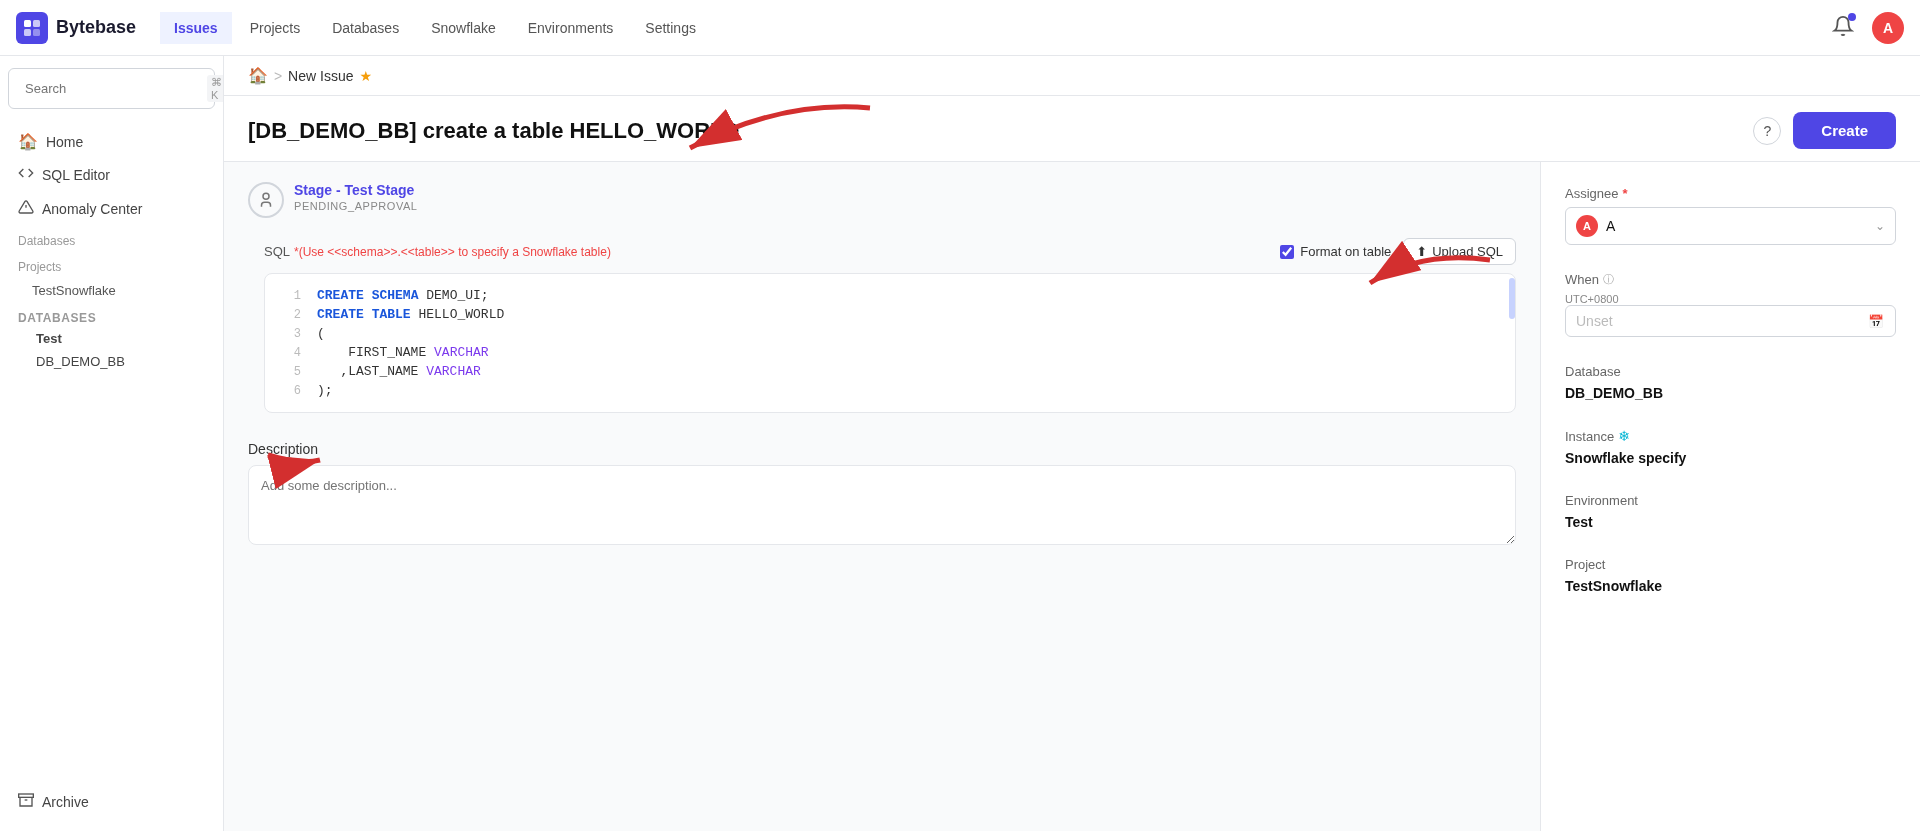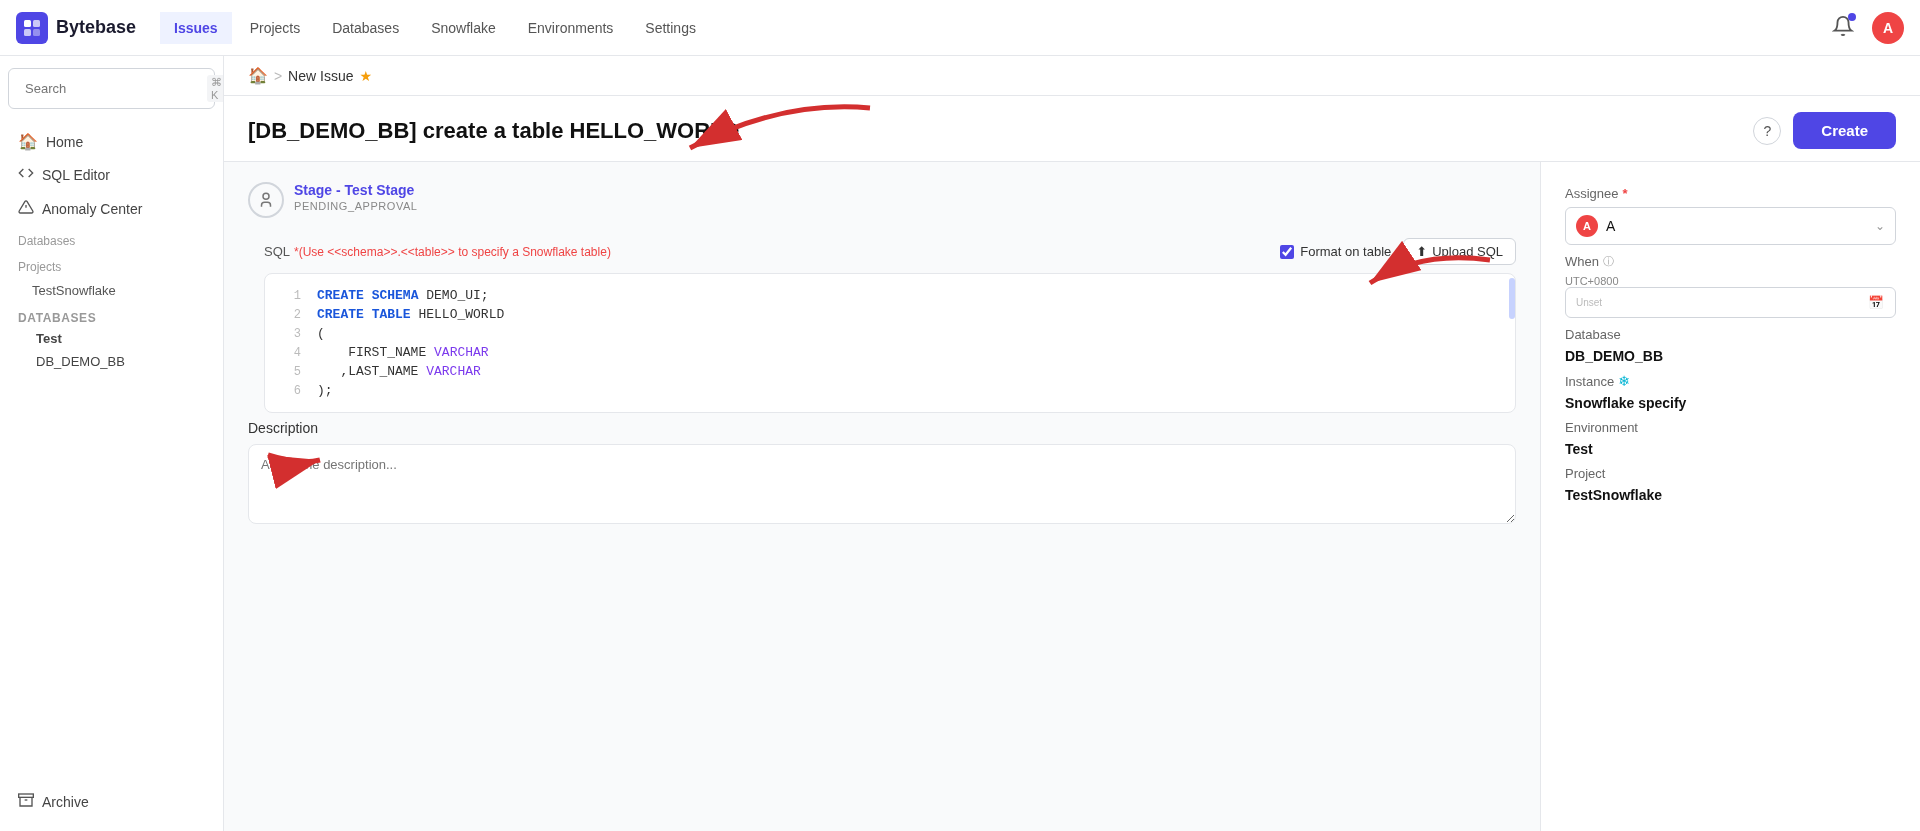--- a/index.html
+++ b/index.html
@@ -57,21 +57,21 @@
     .issue-main { flex: 1; padding: 20px 24px; overflow-y: auto; }
     .issue-sidebar { width: 380px; background: #fff; border-left: 1px solid #e5e7eb; padding: 24px; overflow-y: auto; flex-shrink: 0; }
 
     
     .stage-info { display: flex; align-items: flex-start; gap: 10px; margin-bottom: 20px; }
     .stage-avatar { width: 36px; height: 36px; border-radius: 50%; border: 2px solid #d1d5db; display: flex; align-items: center; justify-content: center; font-size: 16px; color: #555; flex-shrink: 0; }
     .stage-name { font-size: 14px; color: #4f46e5; font-weight: 600; cursor: pointer; text-decoration: underline; text-decoration-color: transparent; }
     .stage-status { font-size: 11px; color: #888; font-weight: 500; letter-spacing: 0.05em; margin-top: 2px; }
 
     
-    .sql-section { margin-bottom: 7px; padding-left: 16px; }
+    .sql-section { margin-bottom: 28px; padding-left: 16px; }
     .sql-header { display: flex; align-items: center; justify-content: space-between; margin-bottom: 8px; }
     .sql-label { font-size: 13px; color: #555; font-weight: 500; }
     .sql-hint { font-size: 12px; color: #ef4444; }
     .sql-controls { display: flex; align-items: center; gap: 12px; }
     .format-checkbox { display: flex; align-items: center; gap: 6px; cursor: pointer; font-size: 13px; color: #333; }
     .format-checkbox input[type=checkbox] { accent-color: #4f46e5; width: 14px; height: 14px; }
     .upload-btn { display: flex; align-items: center; gap: 5px; border: 1px solid #d1d5db; border-radius: 6px; padding: 5px 12px; font-size: 13px; color: #333; background: #fff; cursor: pointer; }
 
     .sql-editor { background: #fff; border: 1px solid #e5e7eb; border-radius: 8px; padding: 12px 0; font-family: 'Courier New', monospace; font-size: 13px; position: relative; }
     .code-line { display: flex; align-items: baseline; padding: 2px 16px; }
@@ -79,31 +79,31 @@
     .code-content { color: #333; }
     .kw-blue { color: #1a56db; font-weight: 600; }
     .kw-type { color: #7c3aed; font-weight: 500; }
 
     
     .description-section { margin-bottom: 20px; }
     .description-label { font-size: 14px; font-weight: 500; color: #333; margin-bottom: 8px; }
     .description-input { width: 100%; min-height: 80px; border: 1px solid #e5e7eb; border-radius: 8px; padding: 12px; font-size: 13px; color: #bbb; background: #fff; outline: none; resize: vertical; font-family: inherit; }
 
     
-    .field-row { margin-bottom: 9px; }
+    .field-row { margin-bottom: 27px; }
     .field-label { font-size: 13px; color: #666; margin-bottom: 6px; display: flex; align-items: center; gap: 4px; }
     .field-required { color: #ef4444; font-weight: 700; }
     .field-value { font-size: 14px; color: #111; font-weight: 600; }
     .assignee-select { display: flex; align-items: center; border: 1px solid #d1d5db; border-radius: 6px; padding: 7px 10px; gap: 8px; cursor: pointer; background: #fff; }
     .assignee-avatar { width: 22px; height: 22px; background: #ef4444; border-radius: 50%; display: flex; align-items: center; justify-content: center; color: white; font-weight: 700; font-size: 11px; flex-shrink: 0; }
     .assignee-name { flex: 1; font-size: 14px; color: #111; }
     .select-chevron { color: #999; font-size: 12px; }
     .when-tz { font-size: 11px; color: #888; margin-top: 2px; }
     .when-input { display: flex; align-items: center; border: 1px solid #d1d5db; border-radius: 6px; padding: 7px 10px; gap: 8px; cursor: pointer; background: #fff; }
-    .when-unset { font-size: 10px; color: #bbb; flex: 1; }
+    .when-unset { font-size: 14px; color: #bbb; flex: 1; }
     .calendar-icon { color: #bbb; font-size: 13px; }
     .info-icon { color: #aaa; font-size: 11px; }
     .snowflake-icon { color: #06b6d4; font-size: 14px; }
 
     
     .help-btn { width: 28px; height: 28px; border: 1px solid #d1d5db; border-radius: 50%; display: flex; align-items: center; justify-content: center; cursor: pointer; color: #555; font-size: 14px; }
   </style>
 </head>
 <body>
 

